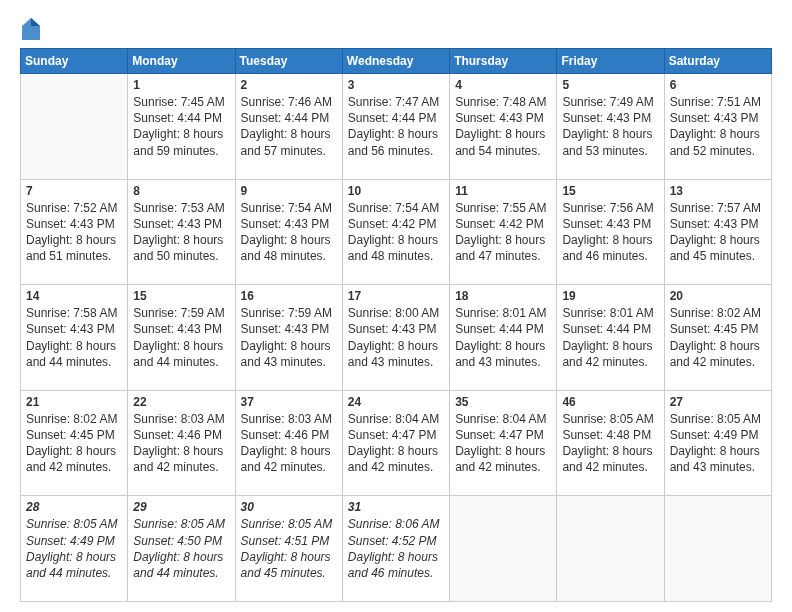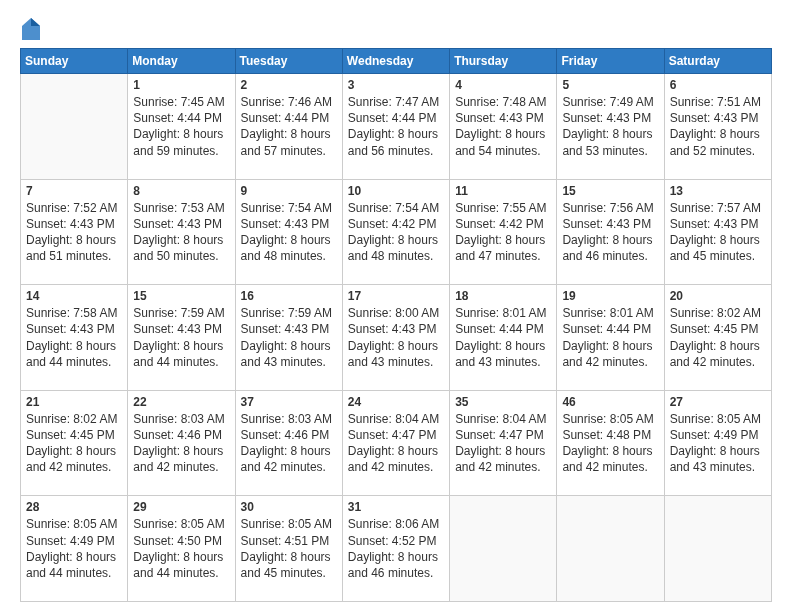--- a/index.html
+++ b/index.html
@@ -82,20 +82,21 @@
     .cell-text {
       font-size: 12px;
       color: #333;
       line-height: 1.35;
     }
     .empty-cell {
       background: #f9f9f9;
     }
     tr:last-child td {
       height: 80px;
+      font-style: italic;
     }
   </style>
 </head>
 <body>
 
 <div class="page">
   <div class="header">
     <div class="logo">
       <div>
         <div style="display:flex;align-items:center;">

